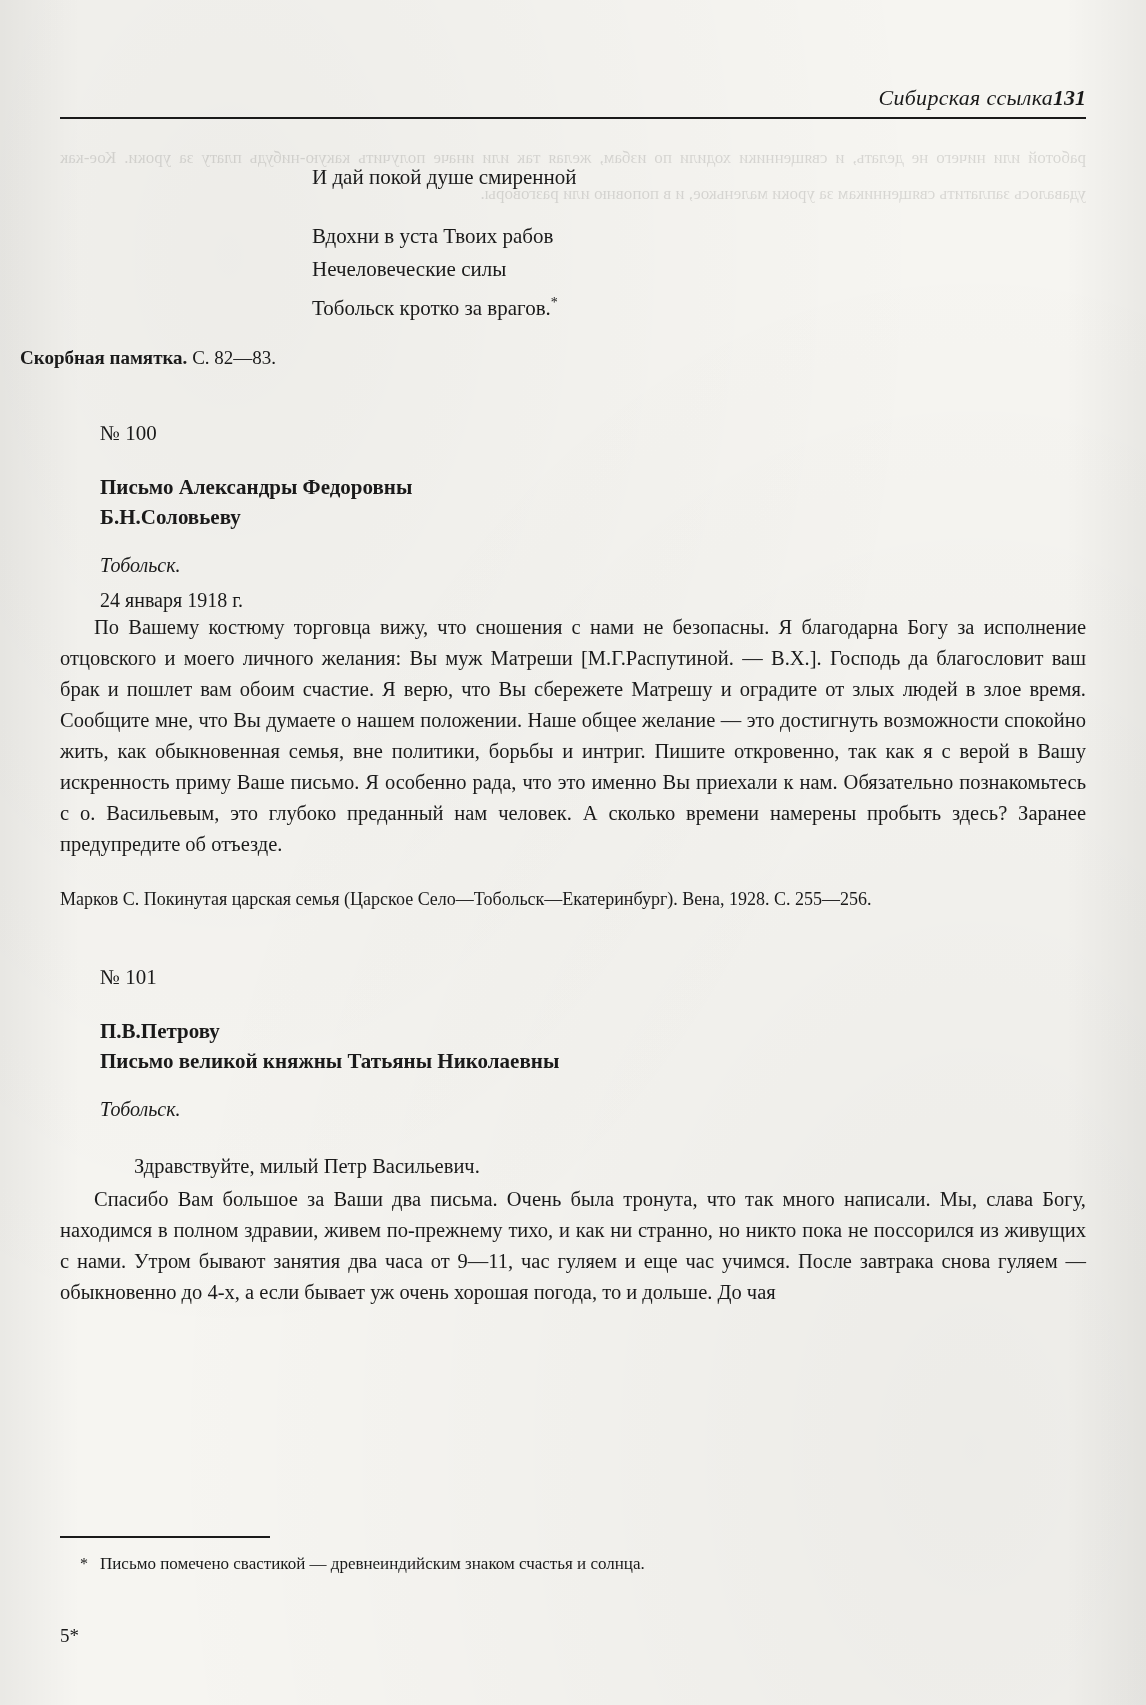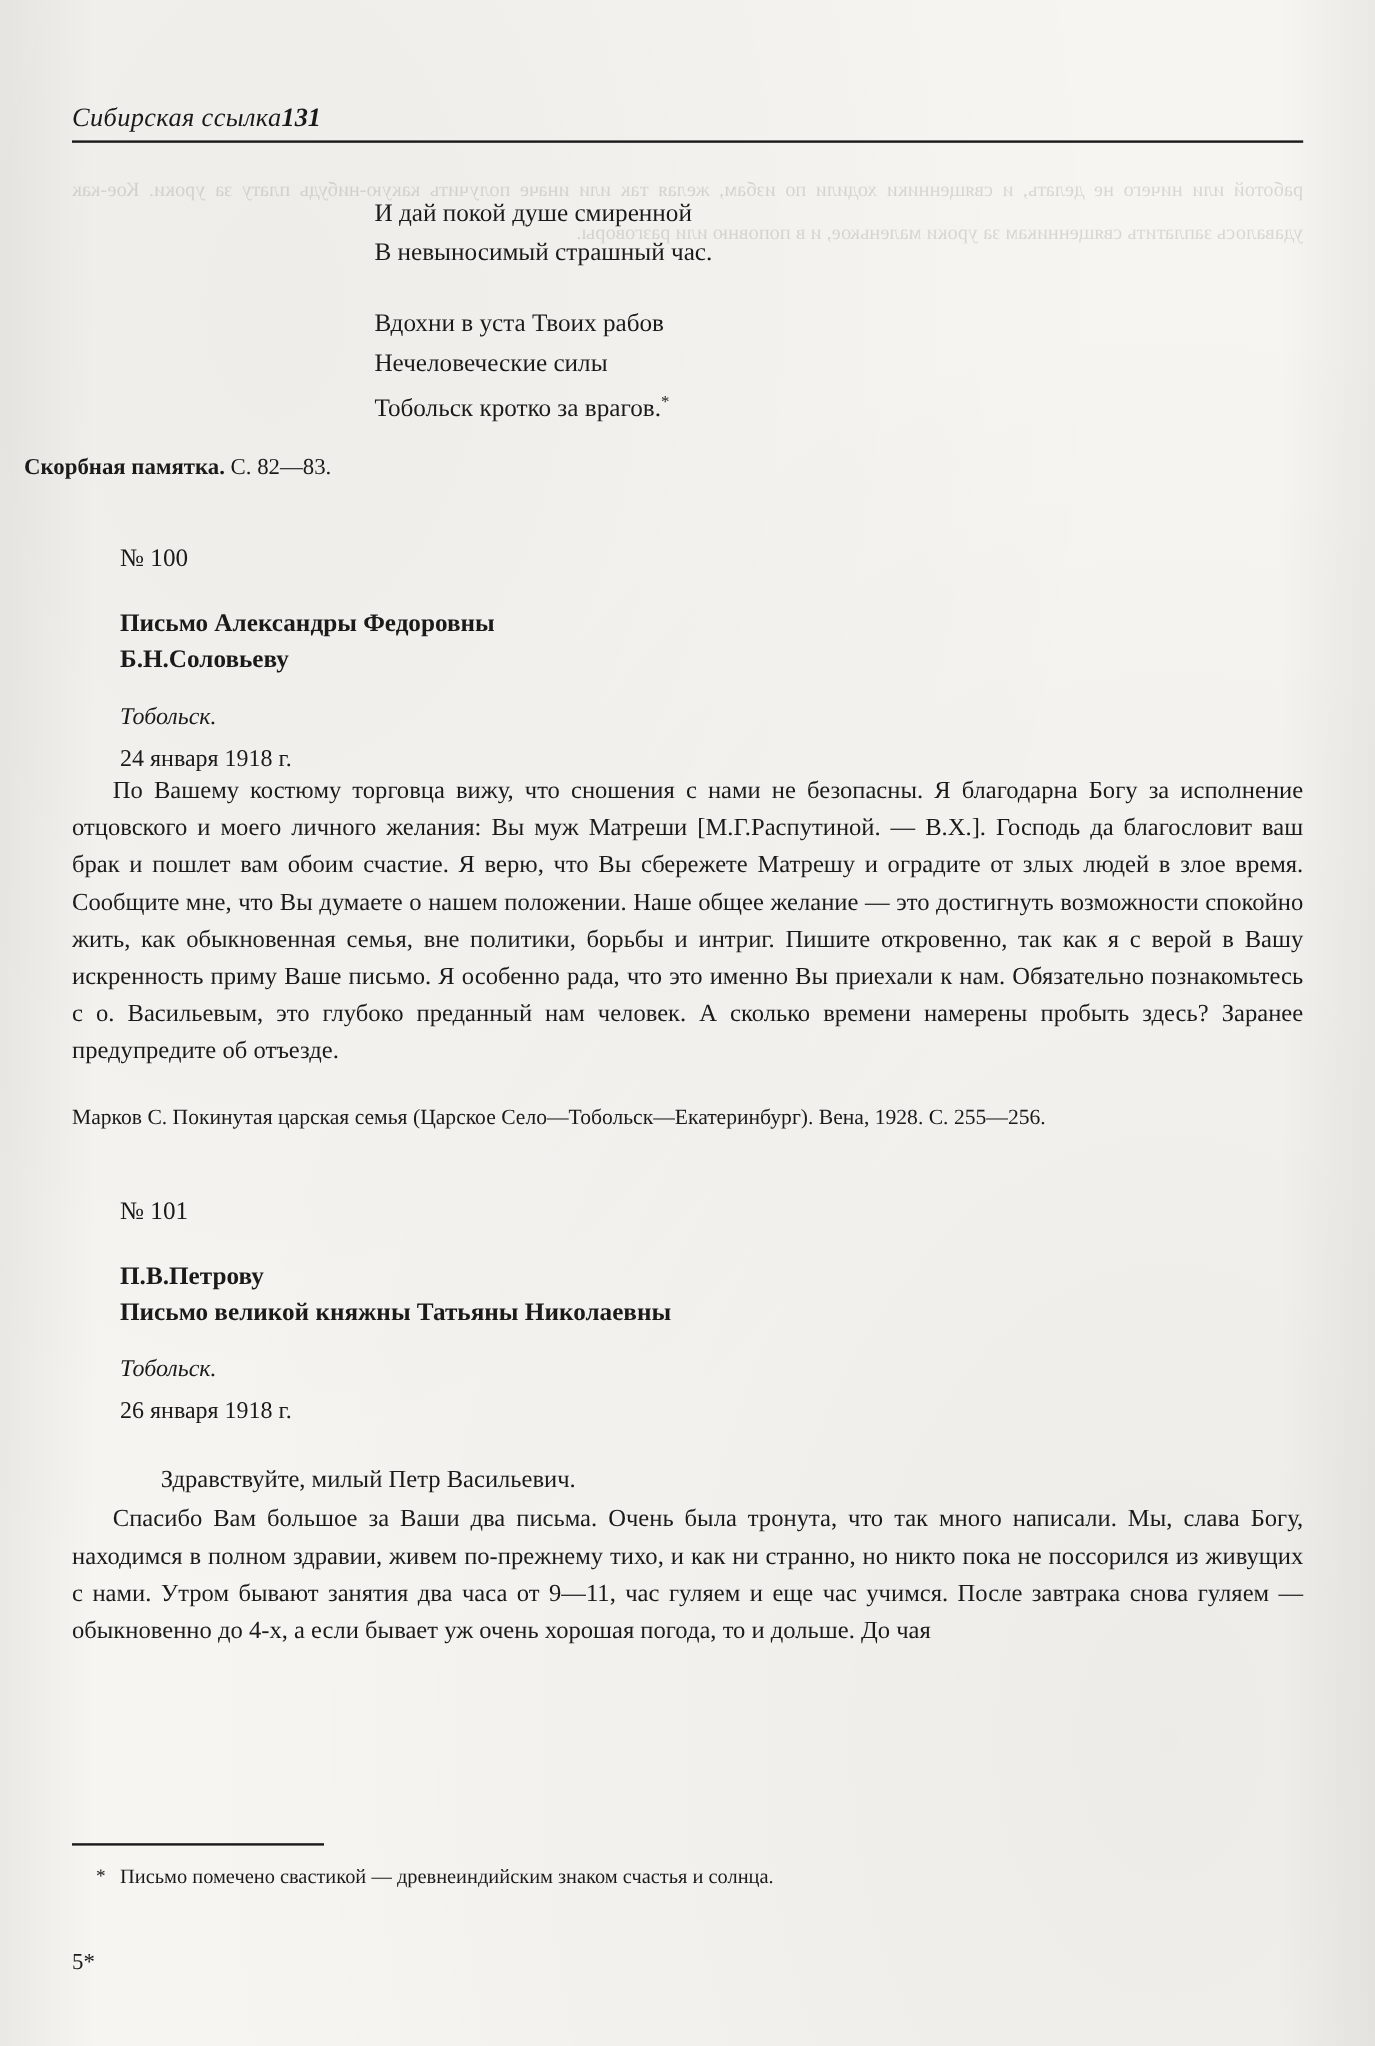--- a/index.html
+++ b/index.html
@@ -50,21 +50,21 @@
   .content {
     position: absolute;
     left: 60px;
     top: 85px;
     width: 1026px;
   }
   
   .runhead {
     display: flex;
     align-items: baseline;
-    justify-content: flex-start;
+    justify-content: flex-end;
     border-bottom: 2px solid #1a1a1a;
     padding-bottom: 6px;
   }
   .runhead-title {
     font-style: italic;
     font-size: 22px;
     letter-spacing: 0.3px;
   }
   .runhead-page {
     font-style: italic;
@@ -171,21 +171,20 @@
 <div class="content">
 
   <div class="runhead">
     <div class="runhead-title">Сибирская ссылка</div>
     <div class="runhead-page">131</div>
   </div>
 
   <div class="verse">
     <div class="verse-stanza">
       <div class="verse-line">И дай покой душе смиренной</div>
-      <div class="verse-line">В невыносимый страшный час.</div>
     </div>
     <div class="verse-stanza">
       <div class="verse-line">Вдохни в уста Твоих рабов</div>
       <div class="verse-line">Нечеловеческие силы</div>
       <div class="verse-line"><span>Тобольск кротко за врагов.</span><span class="asterisk">*</span></div>
     </div>
   </div>
 
   <div class="source-line" style="margin-left:-40px">
     <b>Скорбная памятка.</b><span> С. 82—83.</span>
@@ -203,21 +202,20 @@
     <div class="doc-ref">Марков С. Покинутая царская семья (Царское Село—Тобольск—Екатеринбург). Вена, 1928. С. 255—256.</div>
   </div>
 
   <div class="doc">
     <div class="doc-num">№ 101</div>
     <div class="doc-title">
       <div>П.В.Петрову</div>
       <div>Письмо великой княжны Татьяны Николаевны</div>
     </div>
     <div class="doc-place">Тобольск.</div>
-    <div class="doc-date">26 января 1918 г.</div>
     <div class="greet">Здравствуйте, милый Петр Васильевич.</div>
     <div class="doc-body body-wide" style="margin-top:6px">Спасибо Вам большое за Ваши два письма. Очень была тронута, что так много написали. Мы, слава Богу, находимся в полном здравии, живем по-прежнему тихо, и как ни странно, но никто пока не поссорился из живущих с нами. Утром бывают занятия два часа от 9—11, час гуляем и еще час учимся. После завтрака снова гуляем — обыкновенно до 4-х, а если бывает уж очень хорошая погода, то и дольше. До чая</div>
   </div>
 
 </div>
 
 <div class="footnote-rule"></div>
 <div class="footnote">
   <span class="fn-mark">*</span>
   <span>Письмо помечено свастикой — древнеиндийским знаком счастья и солнца.</span>

